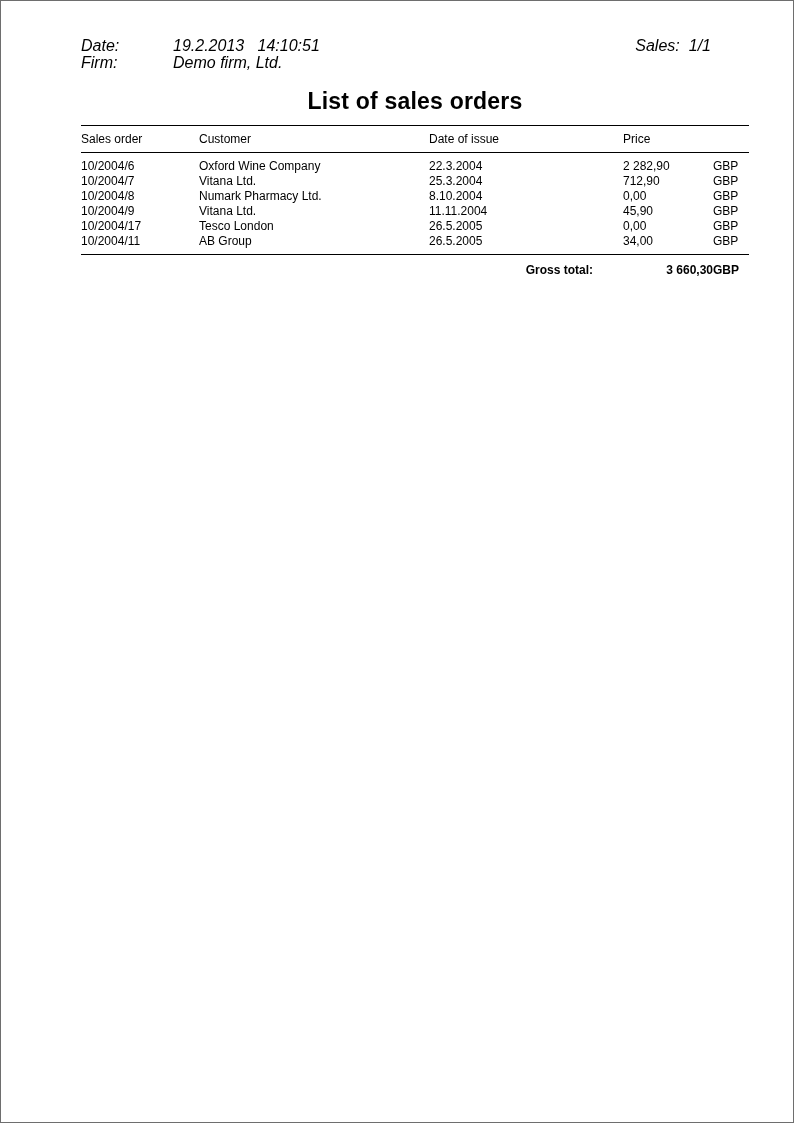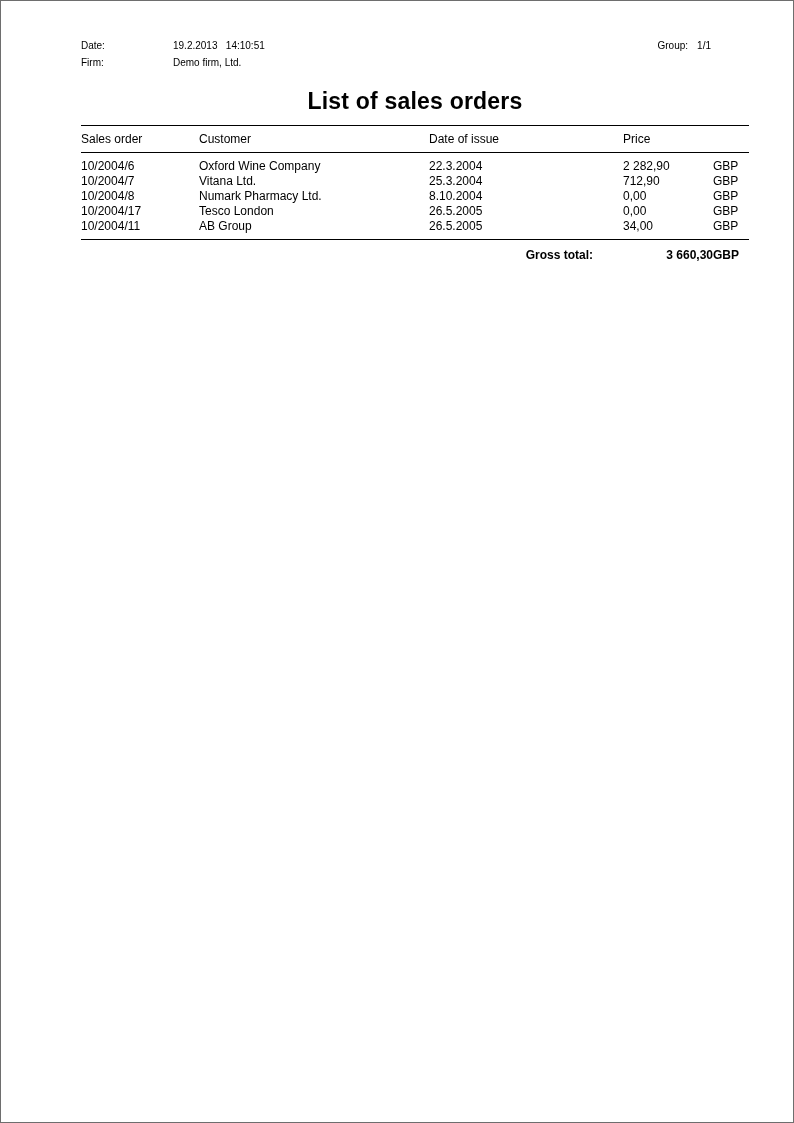--- a/index.html
+++ b/index.html
@@ -18,21 +18,22 @@
   .content {
     margin: 36px 46px 0 80px; 
     width: 668px;
   }
 
   
   .meta {
     display: flex;
     justify-content: space-between;
     align-items: flex-start;
-    font-size: 10px;
+    font-size: 16px;
+    font-style: italic;
   }
   .meta-row { display: flex; line-height: 17px; }
   .meta-label { width: 92px; }
   .meta-value { white-space: pre; }
   .meta-right { margin-right: 38px; line-height: 17px; white-space: nowrap; }
   .meta-right .page-value { margin-left: 9px; }
 
   
   .title {
     text-align: center;
@@ -112,21 +113,21 @@
         <div class="meta-row">
           <span class="meta-label">Date:</span>
           <span class="meta-value">19.2.2013   14:10:51</span>
         </div>
         <div class="meta-row">
           <span class="meta-label">Firm:</span>
           <span class="meta-value">Demo firm, Ltd.</span>
         </div>
       </div>
       <div class="meta-right">
-        <span>Group:</span><span class="page-value">1/1</span>
+        <span>Sales:</span><span class="page-value">1/1</span>
       </div>
     </div>
 
     <h1 class="title">List of sales orders</h1>
 
     <table class="orders">
       <colgroup>
         <col class="c-order">
           <col class="c-customer">
           <col class="c-date">
@@ -157,20 +158,27 @@
         <td class="col-currency">GBP</td>
       </tr>
           <tr class="data-row">
         <td class="col-order">10/2004/8</td>
         <td class="col-customer">Numark Pharmacy Ltd.</td>
         <td class="col-date">8.10.2004</td>
         <td class="col-price">0,00</td>
         <td class="col-currency">GBP</td>
       </tr>
           <tr class="data-row">
+        <td class="col-order">10/2004/9</td>
+        <td class="col-customer">Vitana Ltd.</td>
+        <td class="col-date">11.11.2004</td>
+        <td class="col-price">45,90</td>
+        <td class="col-currency">GBP</td>
+      </tr>
+          <tr class="data-row">
         <td class="col-order">10/2004/17</td>
         <td class="col-customer">Tesco London</td>
         <td class="col-date">26.5.2005</td>
         <td class="col-price">0,00</td>
         <td class="col-currency">GBP</td>
       </tr>
           <tr class="data-row">
         <td class="col-order">10/2004/11</td>
         <td class="col-customer">AB Group</td>
         <td class="col-date">26.5.2005</td>

